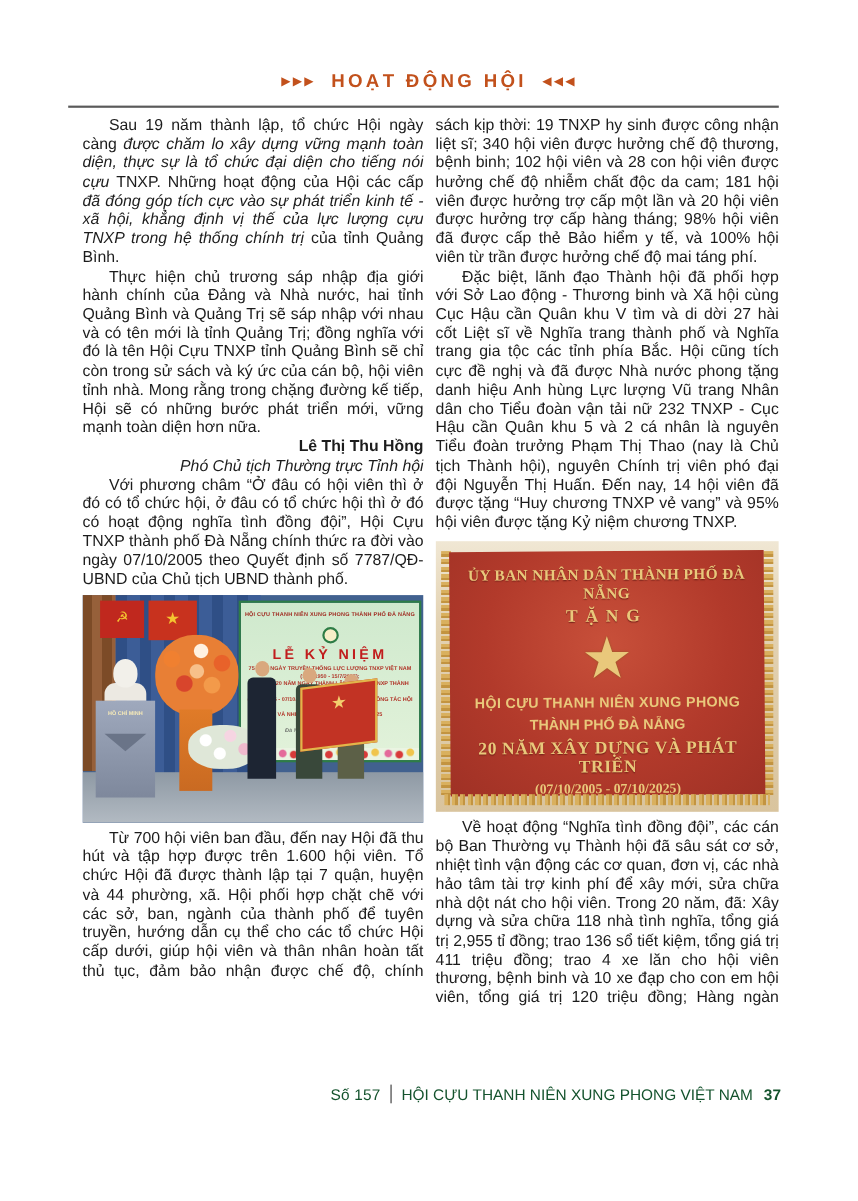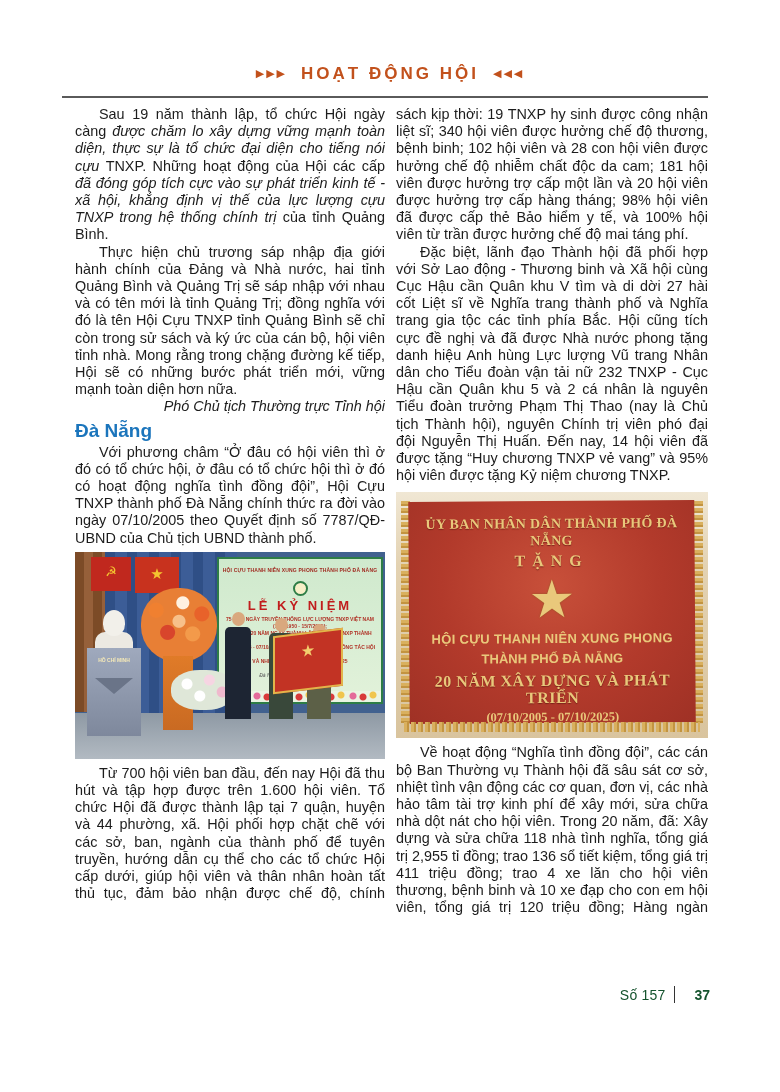--- a/index.html
+++ b/index.html
@@ -135,22 +135,22 @@
 <div class="page">
 
   <div class="header">
     <span class="arrows">▶▶▶</span><span class="htitle">HOẠT ĐỘNG HỘI</span><span class="arrows">◀◀◀</span>
   </div>
   <div class="hrule"></div>
 
   <div class="col col-left">
     <p class="just indent"><span>Sau 19 năm thành lập, tổ chức Hội ngày càng </span><span class="it">được chăm lo xây dựng vững mạnh toàn diện, thực sự là tổ chức đại diện cho tiếng nói cựu </span><span>TNXP. Những hoạt động của Hội các cấp </span><span class="it">đã đóng góp tích cực vào sự phát triển kinh tế - xã hội, khẳng định vị thế của lực lượng cựu TNXP trong hệ thống chính trị </span><span>của tỉnh Quảng Bình.</span></p>
     <p class="just indent">Thực hiện chủ trương sáp nhập địa giới hành chính của Đảng và Nhà nước, hai tỉnh Quảng Bình và Quảng Trị sẽ sáp nhập với nhau và có tên mới là tỉnh Quảng Trị; đồng nghĩa với đó là tên Hội Cựu TNXP tỉnh Quảng Bình sẽ chỉ còn trong sử sách và ký ức của cán bộ, hội viên tỉnh nhà. Mong rằng trong chặng đường kế tiếp, Hội sẽ có những bước phát triển mới, vững mạnh toàn diện hơn nữa.</p>
+    <div class="sig-name">Lê Thị Thu Hồng</div>
     <div class="sig-role">Phó Chủ tịch Thường trực Tỉnh hội</div>
-    <h2 class="section">Đà Nẵng</h2>
     <p class="just indent">Với phương châm “Ở đâu có hội viên thì ở đó có tổ chức hội, ở đâu có tổ chức hội thì ở đó có hoạt động nghĩa tình đồng đội”, Hội Cựu TNXP thành phố Đà Nẵng chính thức ra đời vào ngày 07/10/2005 theo Quyết định số 7787/QĐ-UBND của Chủ tịch UBND thành phố.</p>
 
     <div class="photo">
       <div class="wood"></div>
       <div class="curtain"></div>
       <div class="flag-hs"><span>☭</span></div>
       <div class="flag-st"><span>★</span></div>
       <div class="floor"></div>
       <div class="screen">
         <div class="scr-org">HỘI CỰU THANH NIÊN XUNG PHONG THÀNH PHỐ ĐÀ NẴNG</div>
@@ -208,16 +208,17 @@
       </div>
       <div class="fringe-b"></div>
     </div>
 
     <p class="just indent contend">Về hoạt động “Nghĩa tình đồng đội”, các cán bộ Ban Thường vụ Thành hội đã sâu sát cơ sở, nhiệt tình vận động các cơ quan, đơn vị, các nhà hảo tâm tài trợ kinh phí để xây mới, sửa chữa nhà dột nát cho hội viên. Trong 20 năm, đã: Xây dựng và sửa chữa 118 nhà tình nghĩa, tổng giá trị 2,955 tỉ đồng; trao 136 sổ tiết kiệm, tổng giá trị 411 triệu đồng; trao 4 xe lăn cho hội viên thương, bệnh binh và 10 xe đạp cho con em hội viên, tổng giá trị 120 triệu đồng; Hàng ngàn</p>
   </div>
 
   <div class="footer">
     <span class="fissue">Số 157</span>
     <span class="fdiv"></span>
+    <span>HỘI CỰU THANH NIÊN XUNG PHONG VIỆT NAM</span>
     <span class="fpage">37</span>
   </div>
 
 </div>
 
 </body></html>

